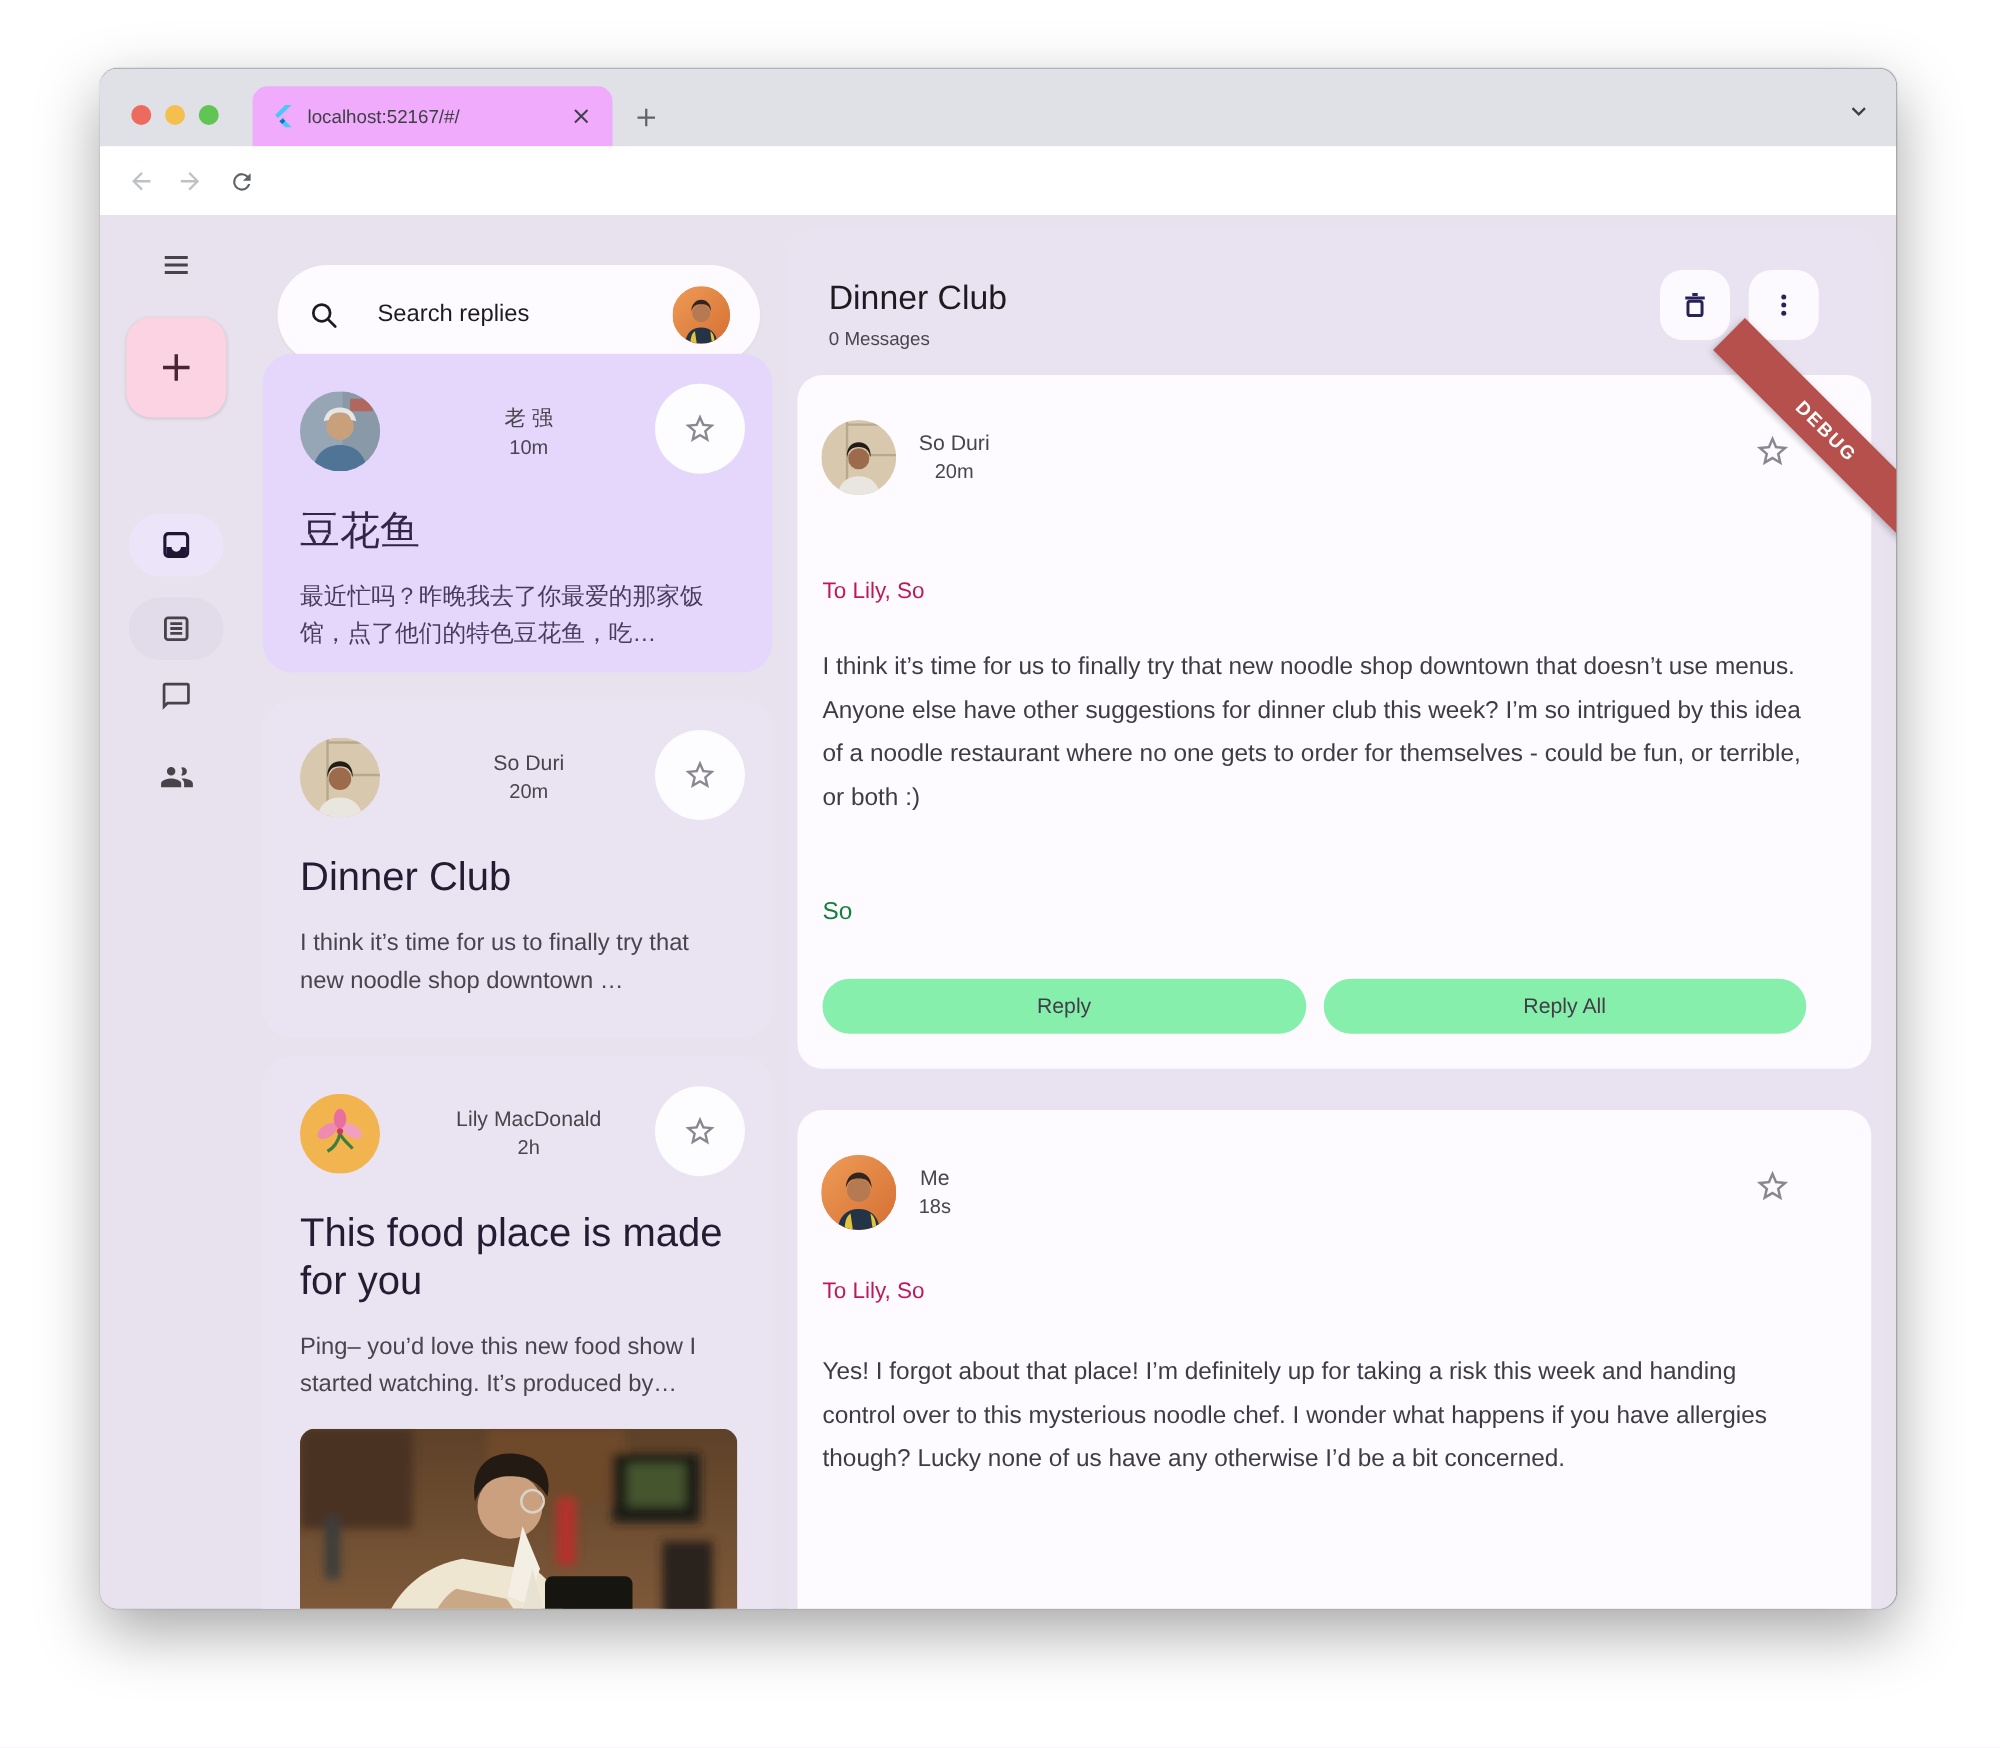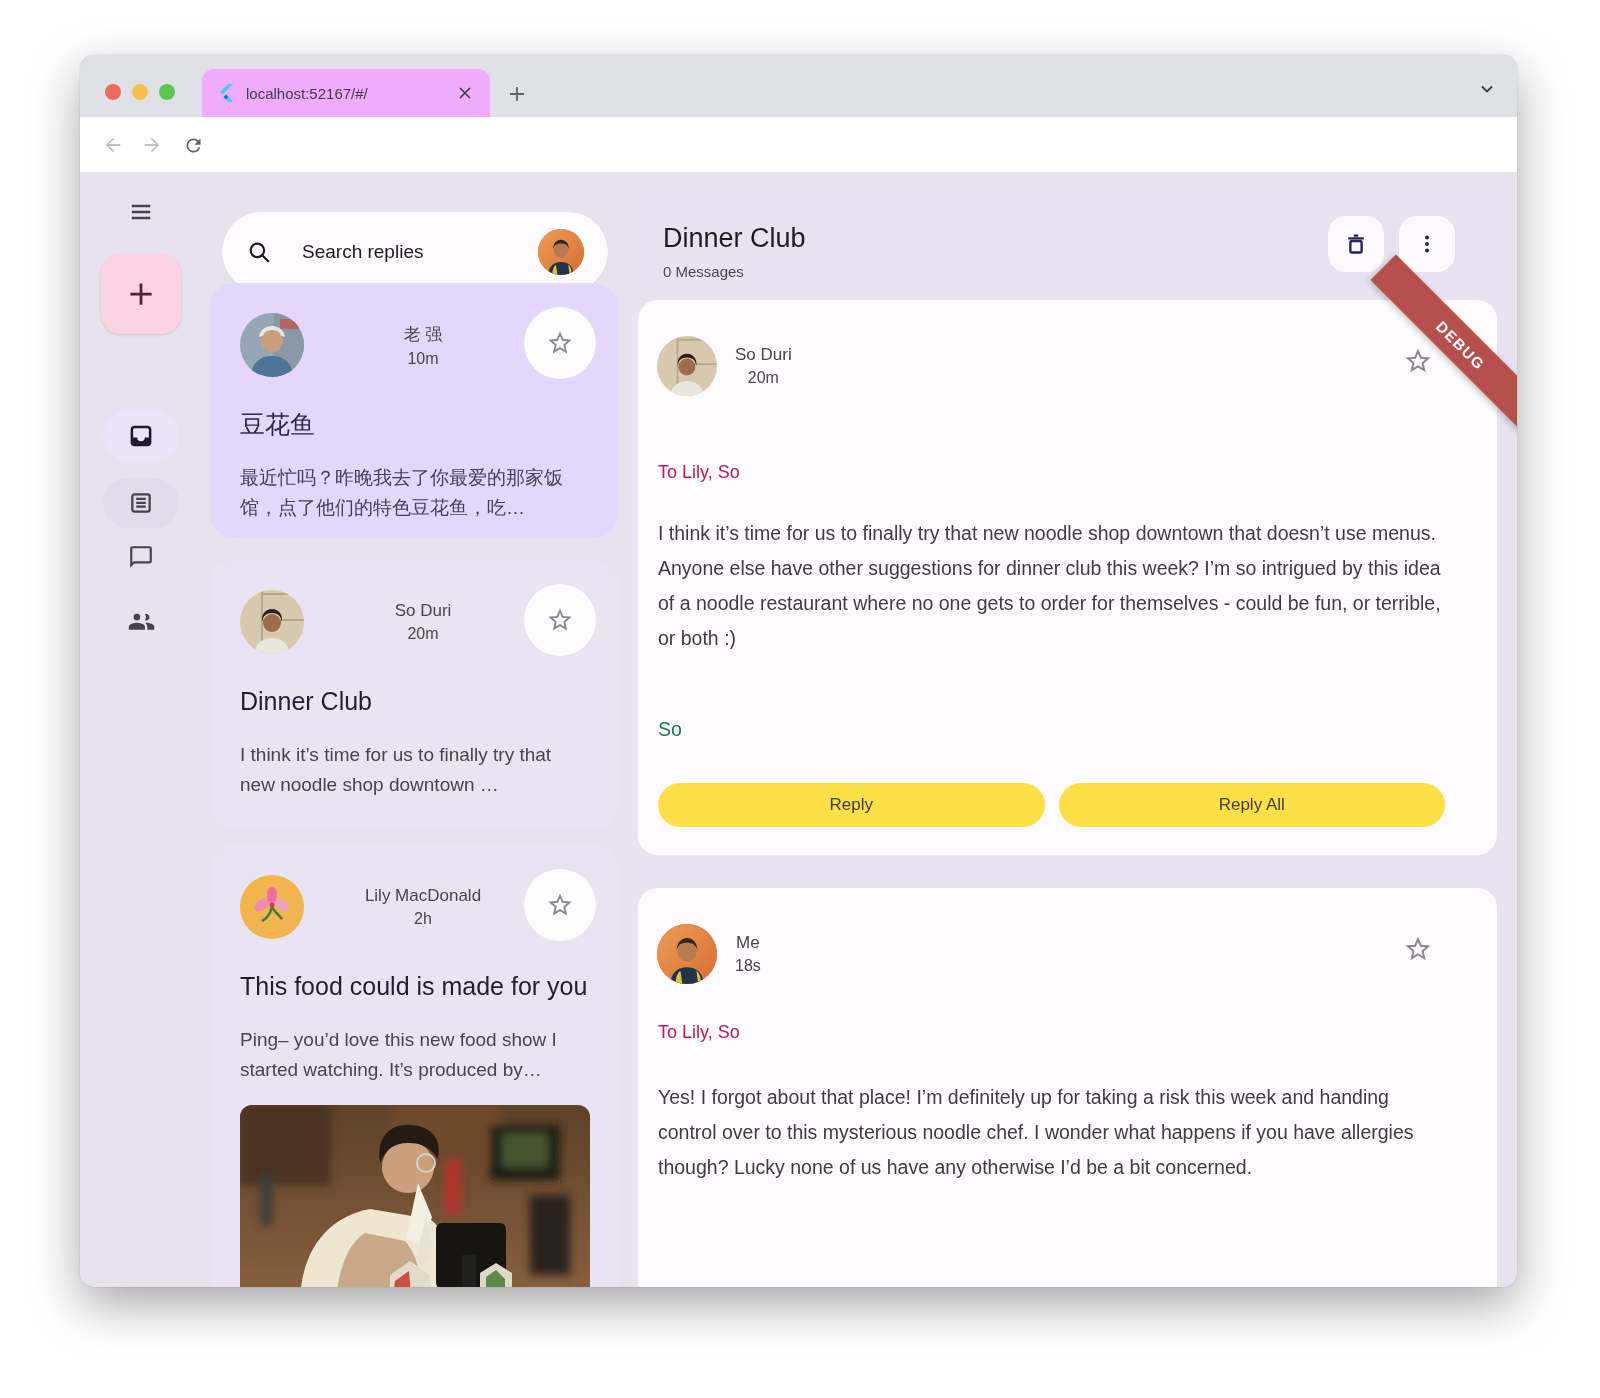--- a/index.html
+++ b/index.html
@@ -46,21 +46,21 @@
   .card { position:absolute; left:130px; width:408px; border-radius:24px; padding:28px 30px; overflow:hidden; }
   .card1 { top:111px; height:255px; background:#e5d7fb; }
   .card2 { top:388px; height:270px; background:#eae4f2; }
   .card3 { top:673px; height:475px; background:#eae4f2; }
   .card-head { display:flex; align-items:center; }
   .thread-avatar { width:64px; height:64px; border-radius:50%; overflow:hidden; flex:none; }
   .head-text { margin-left:18px; flex:1;text-align:center; }
   .sender { font-size:17px; color:#47444c; }
   .timestamp { font-size:16px; color:#49454e; margin-top:4px; }
   .star-circle { width:72px; height:72px; border-radius:50%; background:#fdfcff; display:flex; align-items:center; justify-content:center; flex:none; margin-right:-8px; margin-top:-4px; }
-  .card-title { font-size:25px; line-height:38px; color:#241c33; margin-top:26px; font-weight:400; }
+  .card-title { font-size:32px; line-height:38px; color:#241c33; margin-top:26px; font-weight:400; }
   .card1 .card-title { color:#312645; }
   .card-preview { font-size:19px; line-height:30px; color:#48444e; margin-top:20px; display:-webkit-box; -webkit-line-clamp:2; -webkit-box-orient:vertical; overflow:hidden; }
   .card1 .card-preview { color:#463d5c; }
   .card-photo { margin-top:20px; width:350px; height:200px; border-radius:12px; overflow:hidden; }
 
   
   .detail { position:absolute; left:550px; top:11px; width:875px; height:1104px; background:#e9e3f1; border-radius:24px 24px 0 0; overflow:hidden; }
   .detail-title { position:absolute; left:33px; top:40px; font-size:27px; color:#1d1b20; }
   .detail-sub { position:absolute; left:33px; top:80px; font-size:15px; color:#49454e; }
   .sq-btn { position:absolute; top:33px; width:56px; height:56px; border-radius:18px; background:#fdfaff; display:flex; align-items:center; justify-content:center; }
@@ -71,21 +71,21 @@
   .msg2 { top:705px; height:420px; }
   .msg-head { position:absolute; left:19px; top:36px; display:flex; align-items:center; }
   .msg-avatar { width:60px; height:60px; border-radius:50%; overflow:hidden; flex:none; }
   .msg-star { position:absolute; right:64px; top:46px; }
   .msg-to { position:absolute; left:20px; font-size:18px; color:#be185d; }
   .msg1 .msg-to { top:162px; } .msg2 .msg-to { top:134px; }
   .msg-body { position:absolute; left:20px; width:790px; font-size:19.5px; line-height:35px; color:#3f3b44; }
   .msg1 .msg-body { top:216px; } .msg2 .msg-body { top:192px; }
   .msg-sig { position:absolute; left:20px; top:418px; font-size:19.5px; color:#15803d;text-align:center; }
   .msg-actions { position:absolute; left:20px; top:483px; width:787px; display:flex; gap:14px; }
-  .action-btn { flex:1; height:44px; border-radius:22px; background:#fde047; border:none; font-family:inherit; font-size:17px; color:#413e47; display:flex; align-items:center; justify-content:center; }
+  .action-btn { flex:1; height:44px; border-radius:22px; background:#86efac; border:none; font-family:inherit; font-size:17px; color:#413e47; display:flex; align-items:center; justify-content:center; }
 
   .debug-ribbon { position:absolute; top:155px; right:-54px; width:220px; height:36px; transform:rotate(45deg); background:#b5504c; color:#fff; font-weight:700; font-size:15px; letter-spacing:1.5px; display:flex; align-items:center; justify-content:center; z-index:60; box-shadow:0 2px 6px rgba(0,0,0,.25); }
 
   svg { display:block; }
 </style>
 </head>
 <body>
 
 <div class="window">
 
@@ -321,21 +321,21 @@
         <div class="head-text">
           <div class="sender">Lily MacDonald</div>
           <div class="timestamp">2h</div>
         </div>
         <span class="star-circle">
           <svg width="28" height="28" viewBox="0 0 24 24">
               <path d="M22 9.24l-7.19-.62L12 2 9.19 8.63 2 9.24l5.46 4.73L5.82 21 12 17.27 18.18 21l-1.63-7.03L22 9.24zM12 15.4l-3.76 2.27 1-4.28-3.32-2.88 4.38-.38L12 6.1l1.71 4.04 4.38.38-3.32 2.88 1 4.28L12 15.4z" fill="#8b8791"></path>
             </svg>
         </span>
       </div>
-      <div class="card-title">This food could is made for you</div>
+      <div class="card-title">This food place is made for you</div>
       <div class="card-preview">Ping– you’d love this new food show I started watching. It’s produced by…</div>
       <div class="card-photo">
         <svg width="350" height="200" viewBox="0 0 350 200">
           <defs>
             <linearGradient id="kg" x1="0" y1="0" x2="0" y2="1">
                 <stop offset="0" stop-color="#5d4128"></stop>
                 <stop offset="1" stop-color="#8a6240"></stop>
               </linearGradient>
             <filter id="blur1">
                 <feGaussianBlur stdDeviation="4"></feGaussianBlur>

